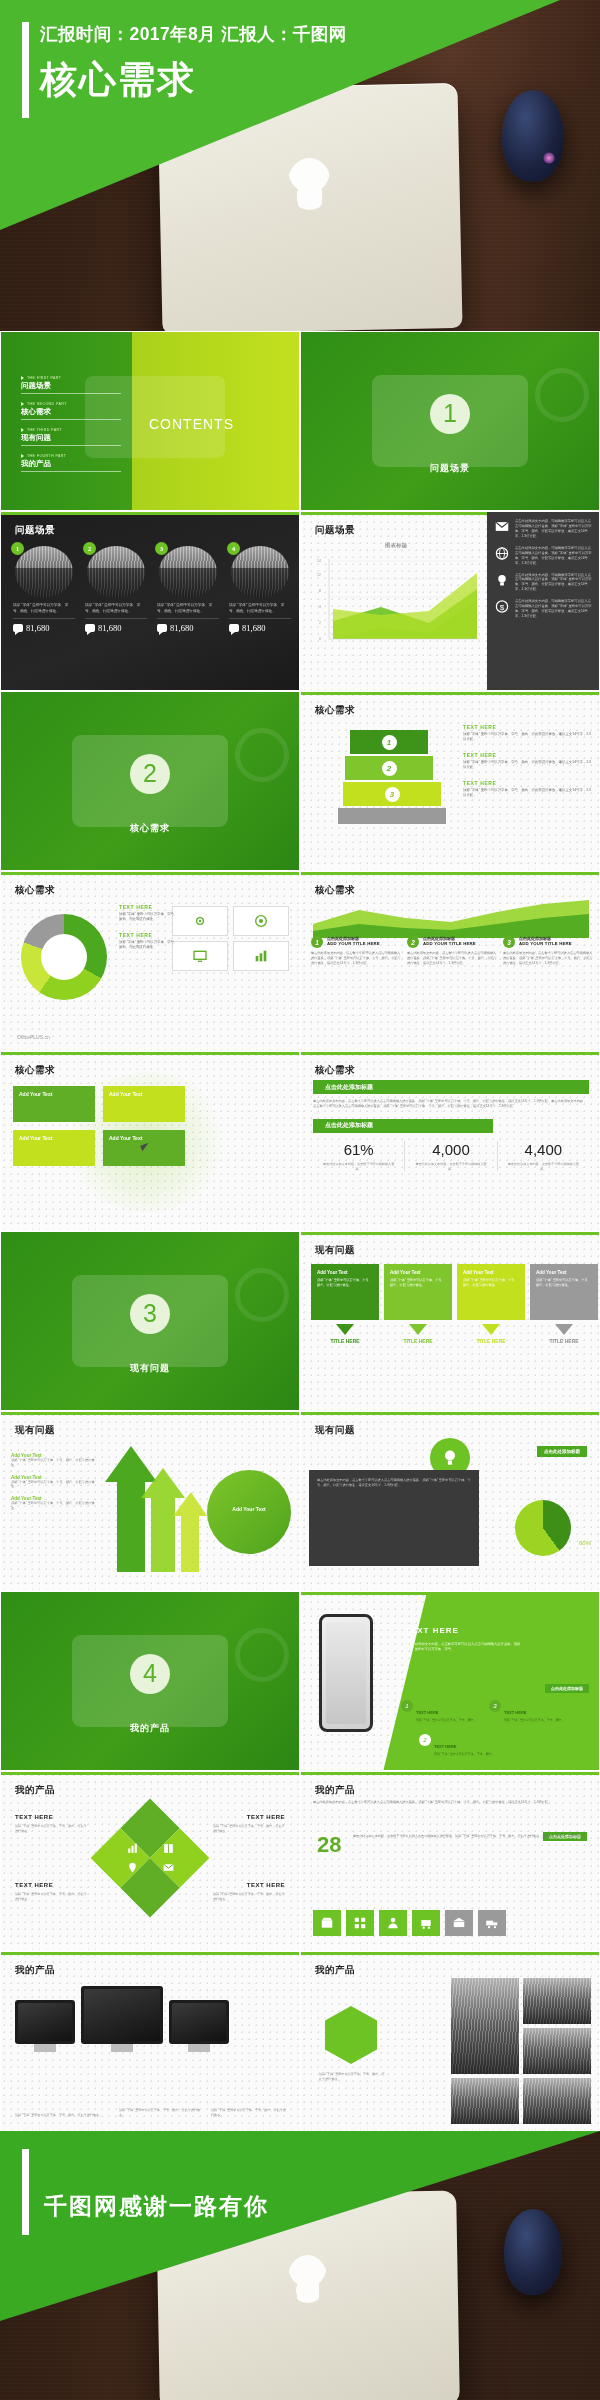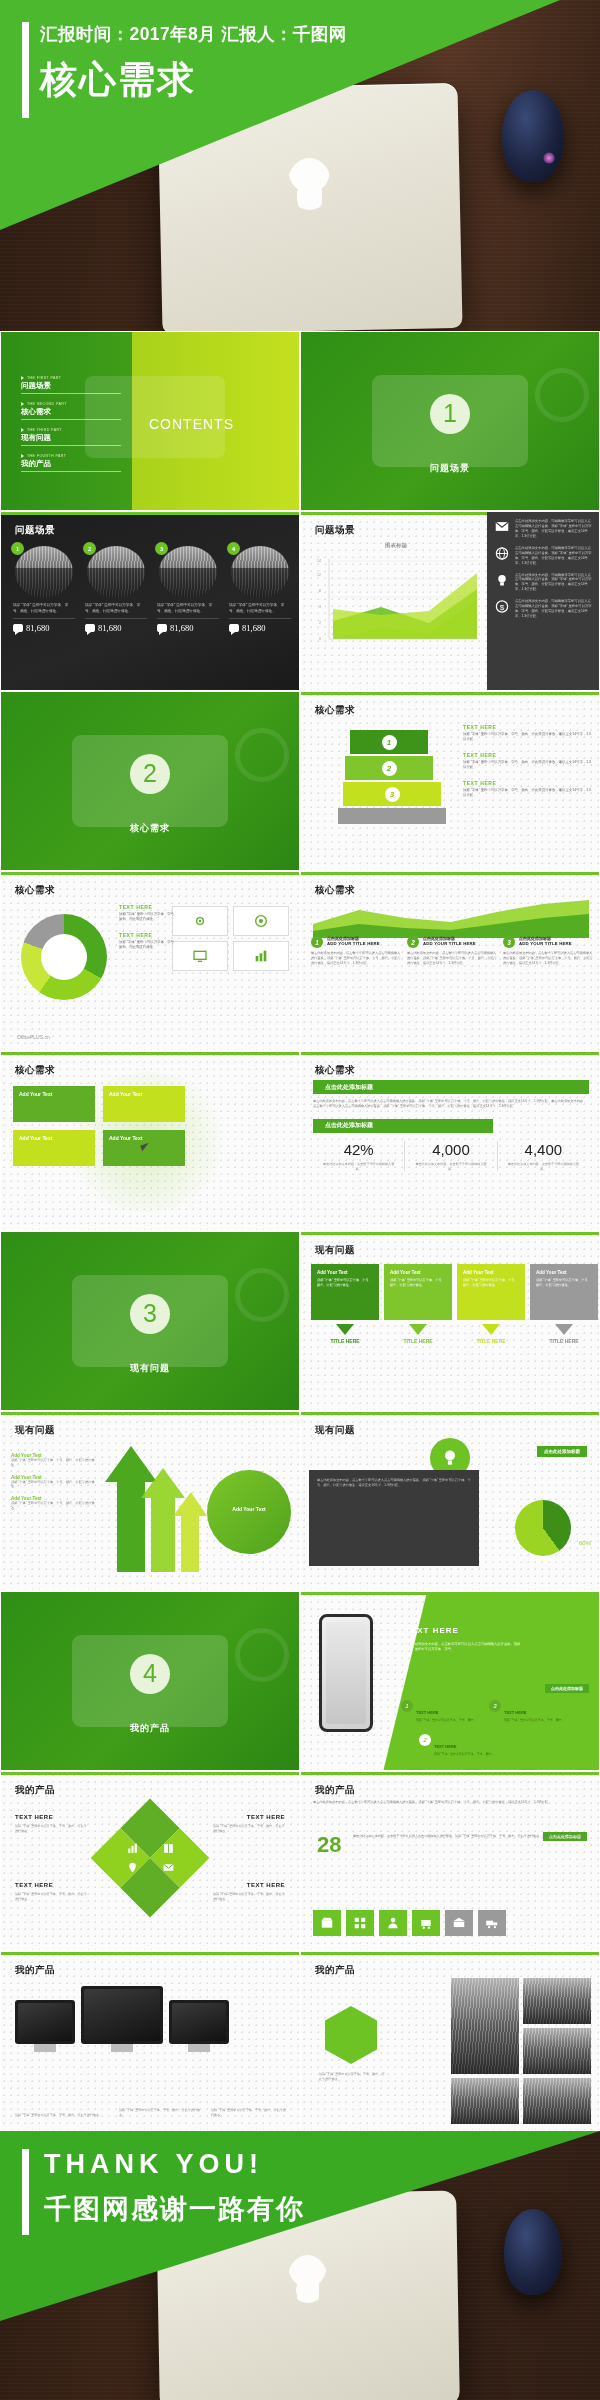--- a/index.html
+++ b/index.html
@@ -222,21 +222,21 @@
     background:linear-gradient(165deg,#f2f0e6 0%,#e6e3d6 45%,#d5d2c3 100%);
     border-radius:14px;box-shadow:0 16px 40px rgba(0,0,0,.6);transform:rotate(-1deg);}
   .thanks .laptop:after{content:"";position:absolute;left:50%;top:62px;width:40px;height:48px;transform:translateX(-50%);
     background:radial-gradient(circle at 50% 28%, #fff 0 46%, rgba(255,255,255,0) 47%),
                radial-gradient(ellipse at 50% 74%, #fff 0 40%, rgba(255,255,255,0) 41%);border-radius:50%;opacity:.92;}
   .thanks .mouse{position:absolute;right:38px;top:78px;width:58px;height:86px;
     background:radial-gradient(ellipse at 38% 30%, #3a4a77 0%, #1c2340 55%, #0d1022 100%);
     border-radius:50% 50% 46% 46%;box-shadow:0 10px 24px rgba(0,0,0,.7);}
   .ty-bar{position:absolute;left:22px;top:18px;width:7px;height:86px;background:#fff;z-index:6;}
   .ty-1{position:absolute;left:44px;top:18px;color:#fff;font-size:27px;font-weight:bold;letter-spacing:5px;z-index:6;}
-  .ty-2{position:absolute;left:44px;top:60px;color:#fff;font-size:27px;font-weight:bold;letter-spacing:2px;z-index:6;}
+  .ty-2{position:absolute;left:44px;top:60px;color:#fff;font-size:23px;font-weight:bold;letter-spacing:2px;z-index:6;}
 </style>
 </head>
 <body>
 
 <div class="hero">
   <div class="laptop"></div>
   <div class="mouse"></div>
   <div class="greenwedge low"></div>
   <div class="hero-bar"></div>
   <div class="hero-txt">
@@ -548,21 +548,21 @@
 
   <div class="slide h180 dots">
     <div class="toprule"></div>
     <div class="sl-title">核心需求</div>
     <div style="position:absolute;left:12px;top:28px;width:276px;">
       <div class="greenbar">点击此处添加标题</div>
       <p style="font-size:3.2px;color:#777;line-height:1.7;margin-top:5px">单击此处添加文本内容，点击数字等即可以进入点击可编辑输入进行替换。顶部 “字体” 里即中可以万字体、字号、颜色、行距等进行修改，建议正文14号字，1.3倍行距。单击此处添加文本内容，点击数字等即可以进入点击可编辑输入进行替换。顶部 “字体” 里即中可以万字体、字号、颜色、行距等进行修改，建议正文14号字，1.3倍行距。</p>
       <div class="greenbar" style="width:180px;margin-top:9px">点击此处添加标题</div>
       <div class="stats">
         <div class="stat">
-          <div class="v">42%</div>
+          <div class="v">61%</div>
           <div class="c">单击此处添加文本内容，点击数字等即可编辑输入替换。</div>
         </div>
         <div class="stat">
           <div class="v">4,000</div>
           <div class="c">单击此处添加文本内容，点击数字等即可编辑输入替换。</div>
         </div>
         <div class="stat">
           <div class="v">4,400</div>
           <div class="c">单击此处添加文本内容，点击数字等即可编辑输入替换。</div>
         </div>
@@ -818,15 +818,14 @@
       <div class="ph"></div>
     </div>
   </div>
 </div>
 
 <div class="thanks">
   <div class="laptop"></div>
   <div class="mouse"></div>
   <div class="gw"></div>
   <div class="ty-bar"></div>
-  <div class="ty-1">THANK YOU!</div>
   <div class="ty-2">千图网感谢一路有你</div>
 </div>
 
 </body></html>

